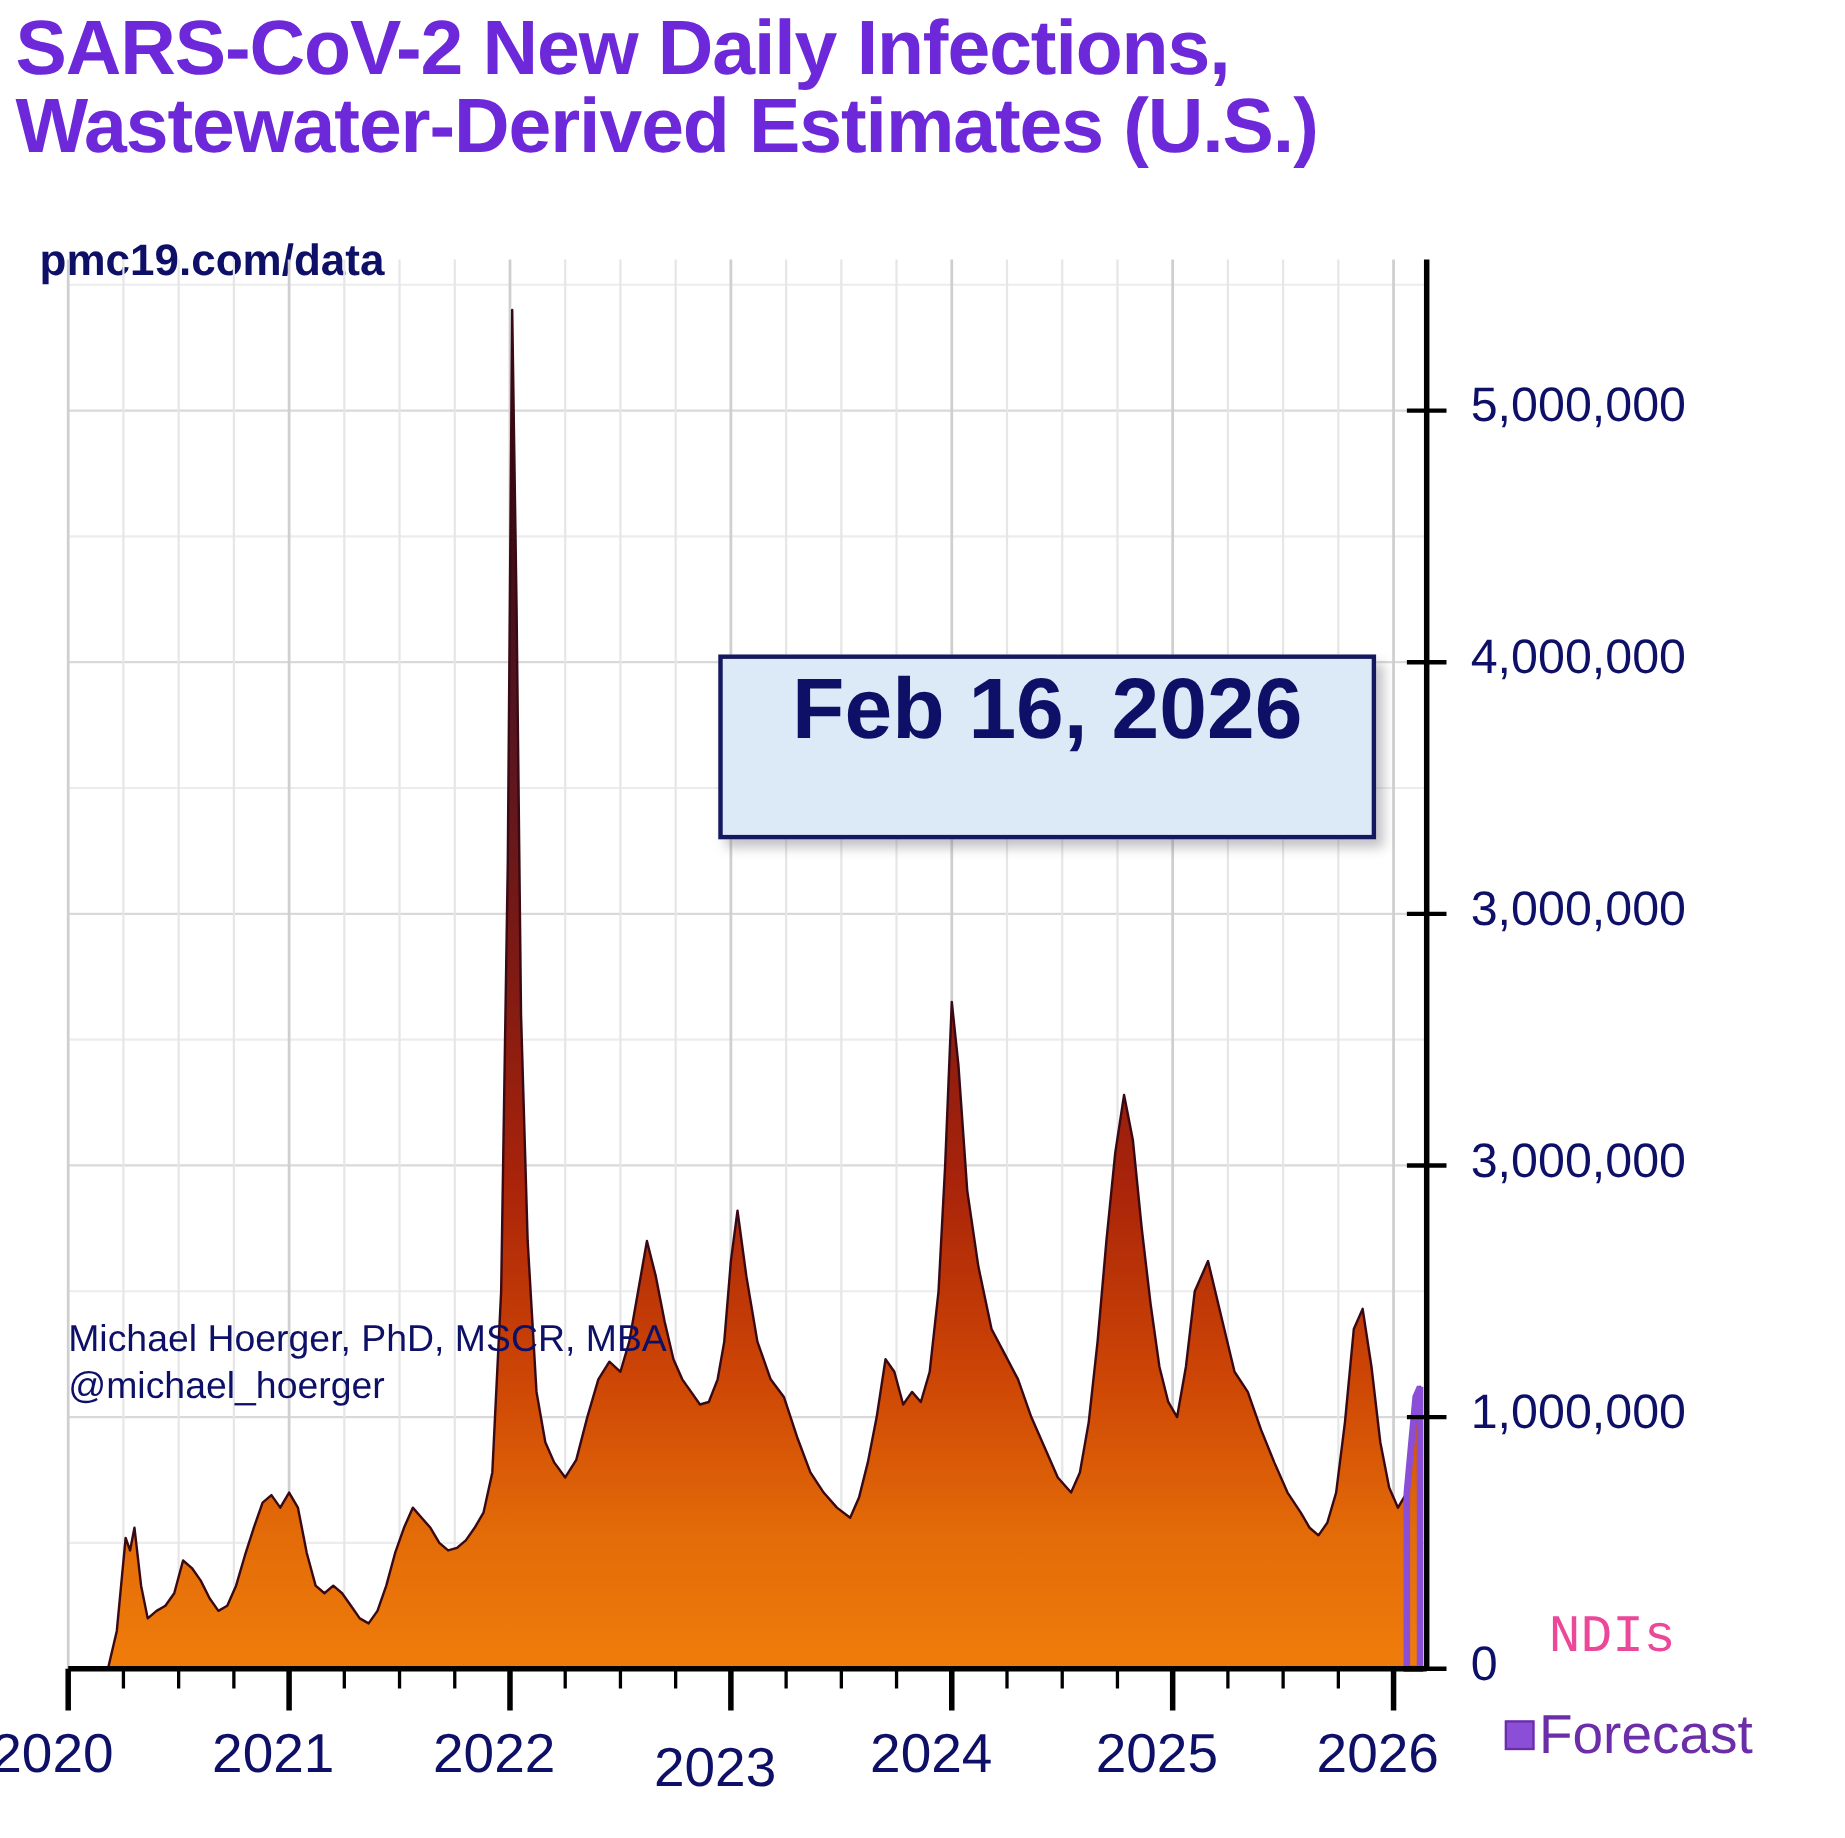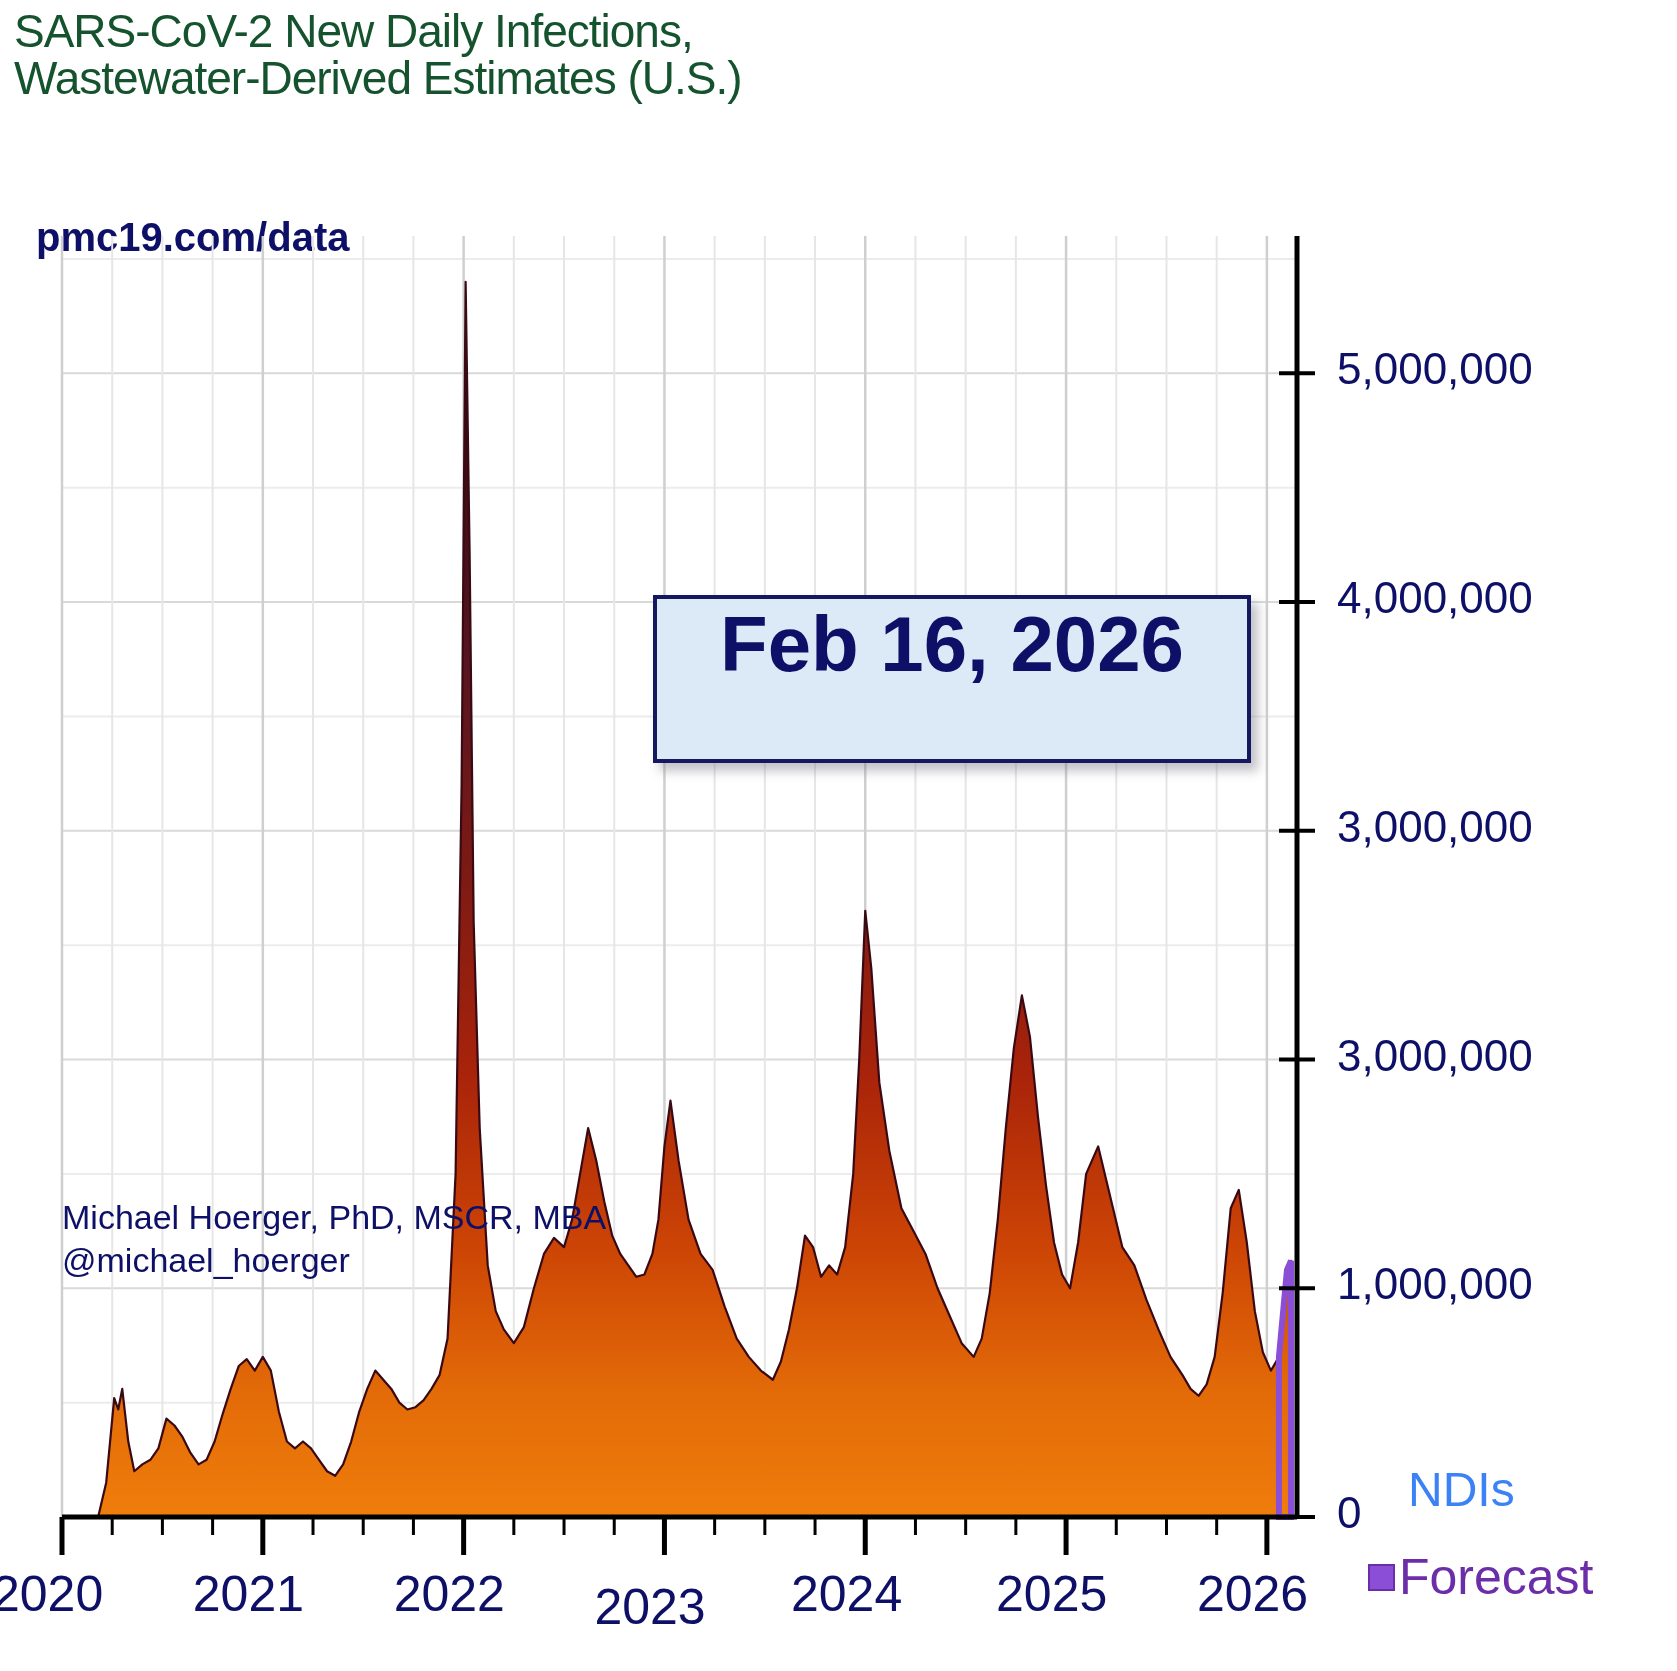--- a/index.html
+++ b/index.html
@@ -1,38 +1,38 @@
 <!DOCTYPE html>
 <html><head>
 <meta charset="utf-8">
 <style>
   html,body{margin:0;padding:0;background:#ffffff;}
   body{width:1677px;height:1671px;position:relative;overflow:hidden;
        font-family:"Liberation Sans",sans-serif;color:#0d1066;}
 
   #title{position:absolute;left:14px;top:8px;width:1650px;
-         font-size:46px;font-weight:normal;line-height:1.02;
-         color:#14532d;letter-spacing:-1px;white-space:pre-line;}
+         font-size:70px;font-weight:bold;line-height:1.02;
+         color:#6d28d9;letter-spacing:-1px;white-space:pre-line;}
 
   #source{position:absolute;left:36px;top:215px;font-size:40px;font-weight:bold;color:#0d1066;}
   #svgwrap{position:absolute;left:0;top:0;width:1677px;height:1671px;}
 
   .ylab{position:absolute;font-size:44px;color:#0d1066;text-align:left;white-space:nowrap;}
   .xlab{position:absolute;font-size:50px;color:#0d1066;white-space:nowrap;}
 
   #attrib{position:absolute;left:62px;top:1196px;font-size:34px;line-height:1.26;
           color:#0d1066;white-space:pre-line;}
 
   #datebox{position:absolute;left:653px;top:595px;width:590px;height:160px;
            background:#dce9f7;border:4px solid #14185e;
            box-shadow:7px 8px 10px rgba(120,120,130,.45);
            display:flex;justify-content:center;}
   #datebox span{font-size:78px;font-weight:bold;color:#0d1066;}
 
-  #ndis{position:absolute;left:1408px;top:1462px;font-size:48px;color:#3b82f6;}
+  #ndis{position:absolute;left:1408px;top:1462px;font-size:48px;color:#ec4899;font-family:Liberation Mono, monospace;}
   #forecast{position:absolute;left:1368px;top:1548px;font-size:50px;color:#6b2ea8;
             display:flex;align-items:center;gap:4px;white-space:nowrap;}
   #fcmark{width:23px;height:23px;background:#8a4fd6;border:2px solid #6b2ea8;display:inline-block;}
 </style>
 </head>
 <body>
 
 <div id="title">SARS-CoV-2 New Daily Infections,
 Wastewater-Derived Estimates (U.S.)</div>
 

